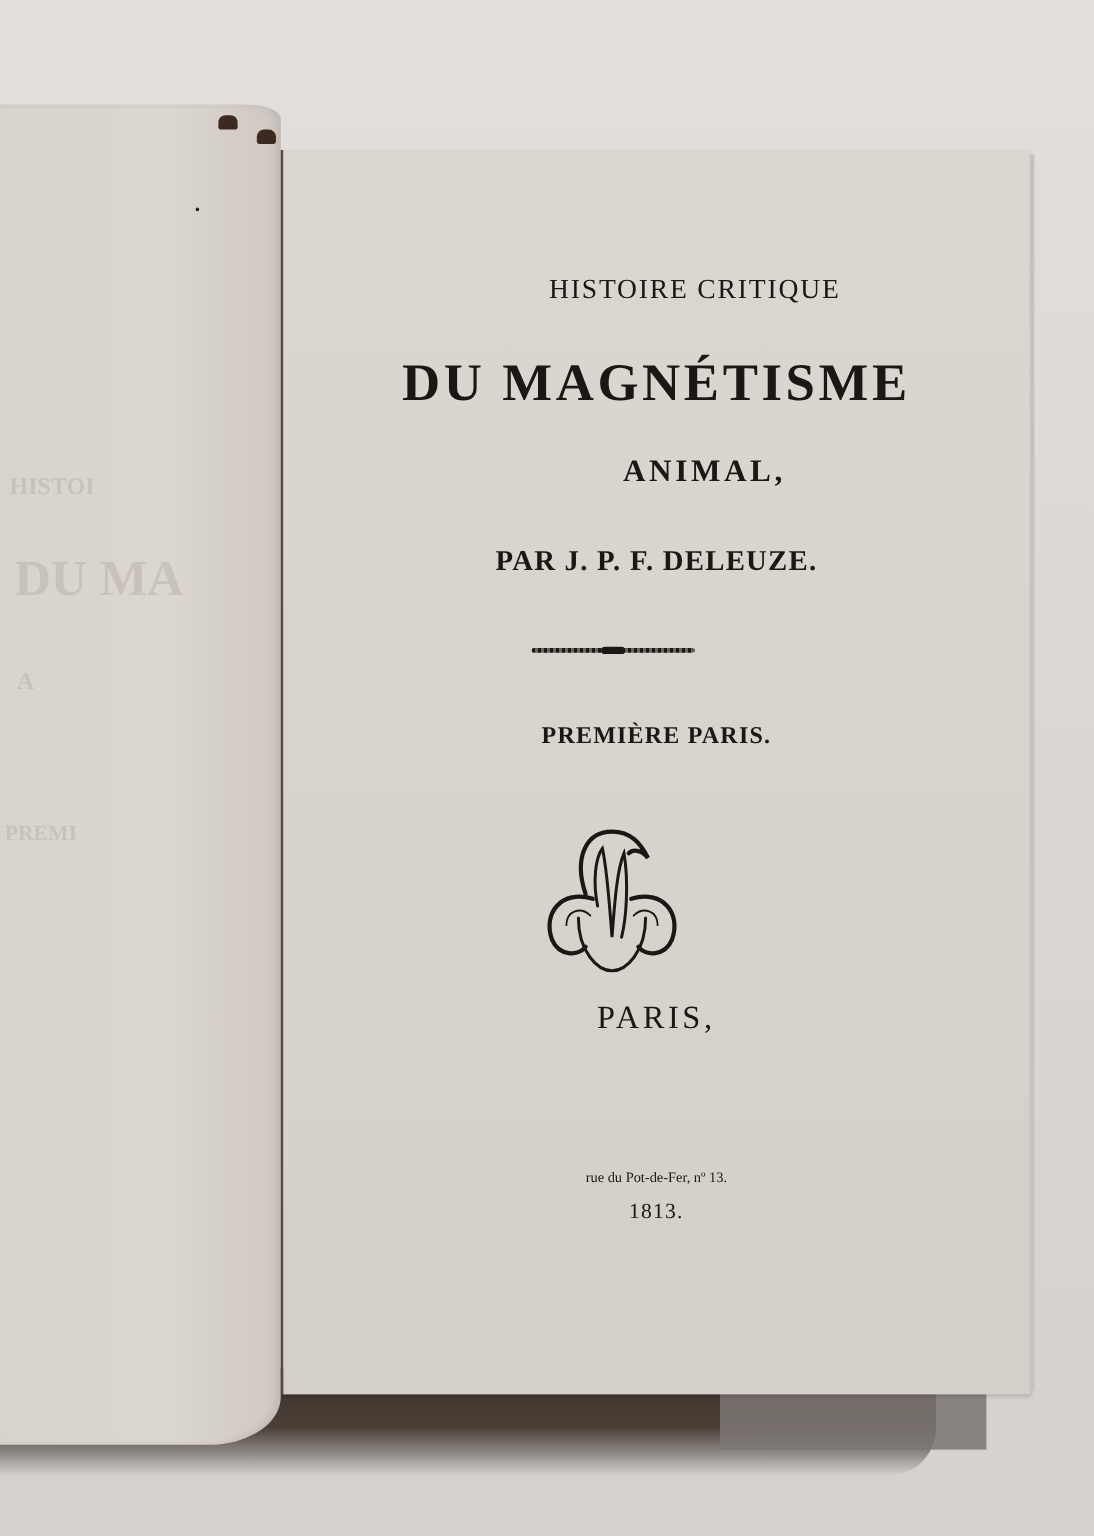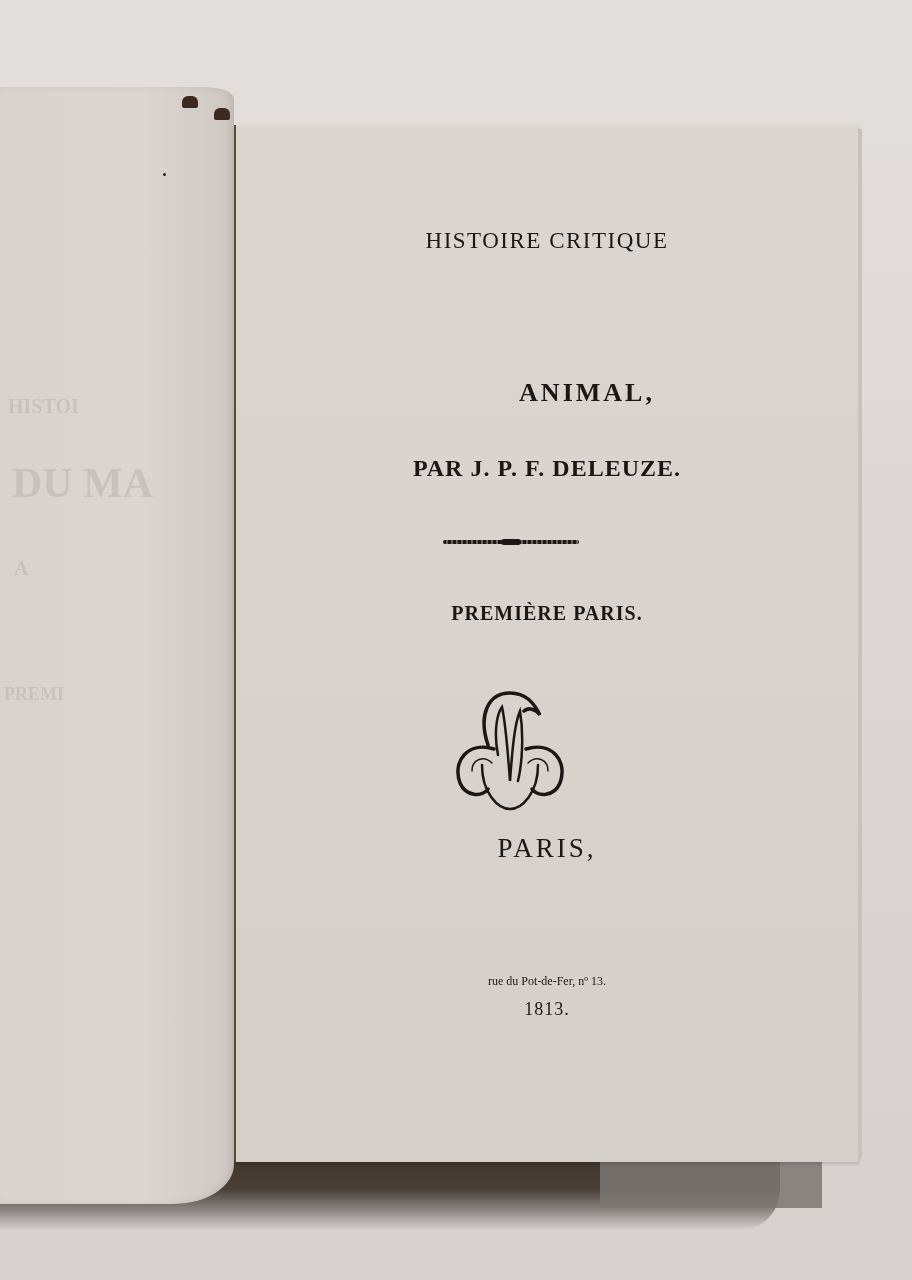--- a/index.html
+++ b/index.html
@@ -14,21 +14,21 @@
     background:linear-gradient(90deg,#d9d3cd 0%,#dcd6d0 60%,#cfc8c2 100%);
     border-top-right-radius:30px 12px;border-bottom-right-radius:60px 40px;
     box-shadow:inset -4px 0 6px rgba(0,0,0,.08);}
   .ghost{position:absolute;color:#a8a19b;opacity:.35;font-weight:bold;white-space:nowrap;}
   .binding-nub{position:absolute;width:16px;height:12px;background:#3c2a20;border-radius:6px 6px 2px 2px;}
   .right-page{position:absolute;left:234px;top:125px;width:622px;height:1037px;
     background:linear-gradient(180deg,#dcd6d1 0%,#d9d3ce 50%,#d5cfca 100%);
     border-left:2px solid #5a4a3a;box-shadow:1px 2px 3px rgba(0,0,0,.15);}
   .page-edge{position:absolute;right:-4px;top:4px;width:4px;height:1030px;background:#c9c2bc;}
   .tp{position:absolute;left:0;width:100%;text-align:center;color:#1c1714;}
-  .t1{top:103px;font-size:23px;letter-spacing:1.5px;font-variant:small-caps;}
+  .t1{top:103px;font-size:23px;letter-spacing:1.5px;font-variant:small-caps;margin-left:32px;}
   .t2{top:168px;font-size:44px;font-weight:bold;letter-spacing:3px;}
   .t3{top:253px;font-size:26px;letter-spacing:3px;font-weight:bold;padding-left:40px;}
   .t4{top:330px;font-size:24px;font-weight:bold;letter-spacing:1px;}
   .rule{position:absolute;left:207px;top:415px;width:136px;height:4px;
     background:repeating-linear-gradient(90deg,#1c1714 0 3px,#6a625c 3px 5px);border-radius:2px;}
   .rule-center{position:absolute;left:58px;top:-1px;width:20px;height:6px;background:#1c1714;border-radius:3px;}
   .t5{top:477px;font-size:20px;letter-spacing:1px;font-weight:bold;}
   .mono{position:absolute;left:212px;top:560px;width:124px;height:130px;}
   .t6{top:708px;font-size:27px;letter-spacing:3px;}
   .t7{top:810px;font-size:22px;letter-spacing:2px;font-weight:bold;}
@@ -48,20 +48,21 @@
   <span class="ghost" style="left:14px;top:470px;font-size:20px;">A</span>
   <span class="ghost" style="left:4px;top:597px;font-size:18px;">PREMI</span>
   <div class="speck" style="left:163px;top:86px;"></div>
 </div>
 <div class="binding-nub" style="left:182px;top:96px;"></div>
 <div class="binding-nub" style="left:214px;top:108px;"></div>
 
 <div class="right-page">
   <div class="page-edge"></div>
   <div class="tp t1">HISTOIRE CRITIQUE</div>
+  <div class="tp t2">DU MAGNÉTISME</div>
   <div class="tp t3">ANIMAL,</div>
   <div class="tp t4">PAR J. P. F. DELEUZE.</div>
   <div class="rule">
       <div class="rule-center"></div>
     </div>
   <div class="tp t5">PREMIÈRE PARIS.</div>
   <svg class="mono" viewBox="0 0 124 130">
     <g fill="none" stroke="#1c1714" stroke-linecap="round">
       <path d="M40 60 C30 30 40 8 62 8 C78 8 86 18 92 30 C88 24 80 22 76 26" stroke-width="3.5"></path>
       <path d="M50 70 C46 50 48 30 54 22 C58 40 60 70 62 96 C64 70 66 40 72 26 C76 50 74 80 70 96" stroke-width="2.5"></path>

